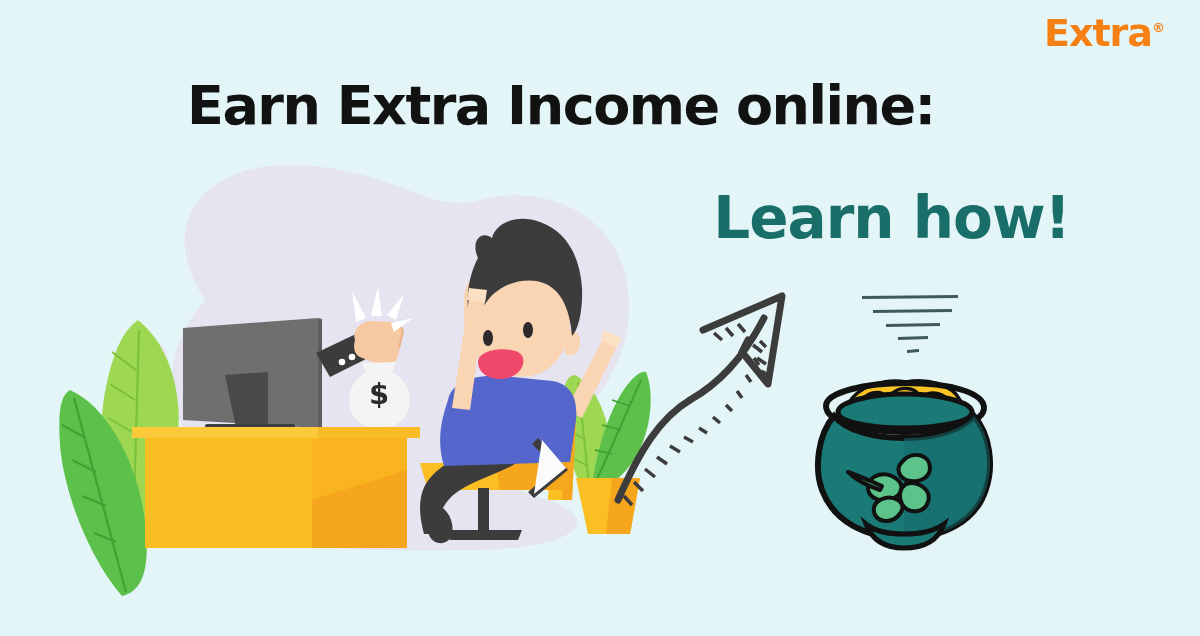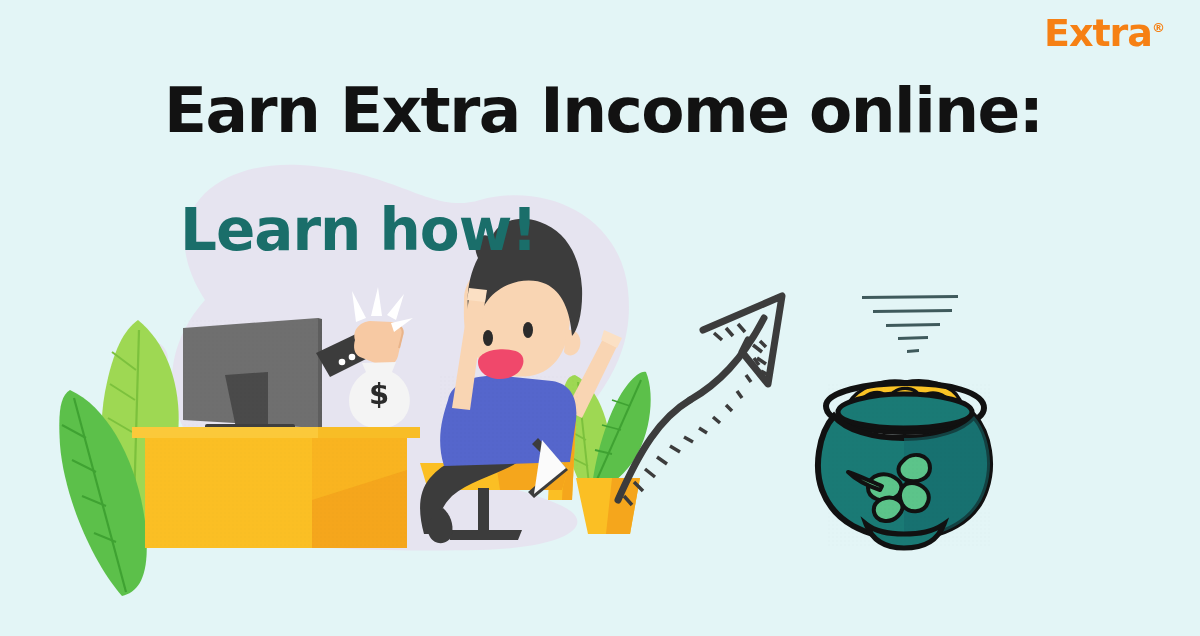--- a/index.html
+++ b/index.html
@@ -31,45 +31,44 @@
   }
   .logo .reg {
     font-size: 13px;
     vertical-align: super;
     font-weight: bold;
   }
 
   
   .headline1 {
     position: absolute;
-    left: 164px;
+    left: 187px;
     top: 78px;
     width: 890px;
     font-family: "DejaVu Sans", sans-serif;
-    font-size: 63px;
+    font-size: 54px;
     font-weight: bold;
     color: #121212;
     letter-spacing: -1.5px;
     line-height: 1.05;
     white-space: nowrap;
   }
   .headline2 {
     position: absolute;
     left: 180px;
     top: 188px;
     width: 890px;
-    text-align: left;
+    text-align: right;
     font-family: "DejaVu Sans", sans-serif;
     font-size: 58px;
     font-weight: bold;
     color: #1a6e6a;
     letter-spacing: -1px;
     line-height: 1.05;
     white-space: nowrap;
-    margin-top: 12px;
   }
 
   
   .art {
     position: absolute;
     left: 0;
     top: 0;
     width: 1200px;
     height: 636px;
   }

